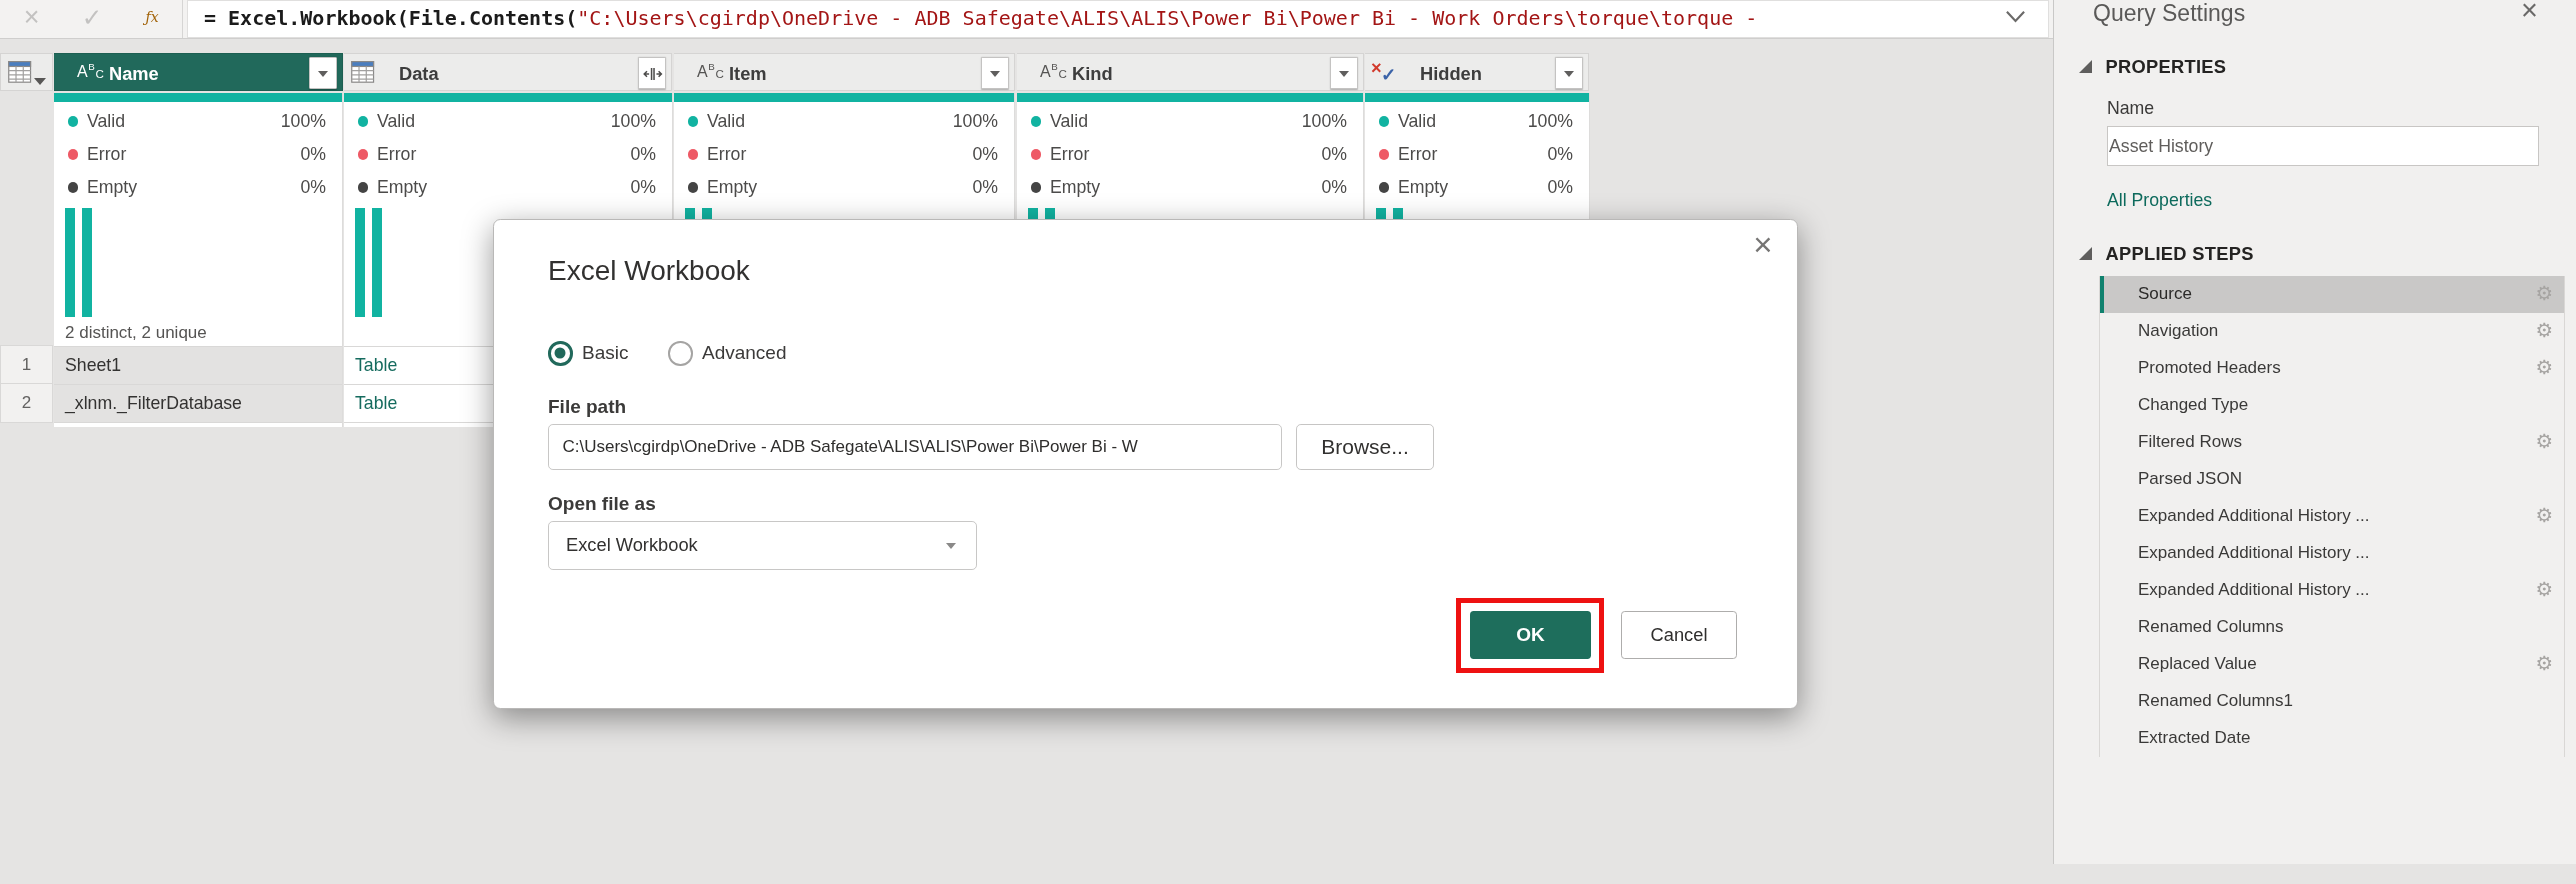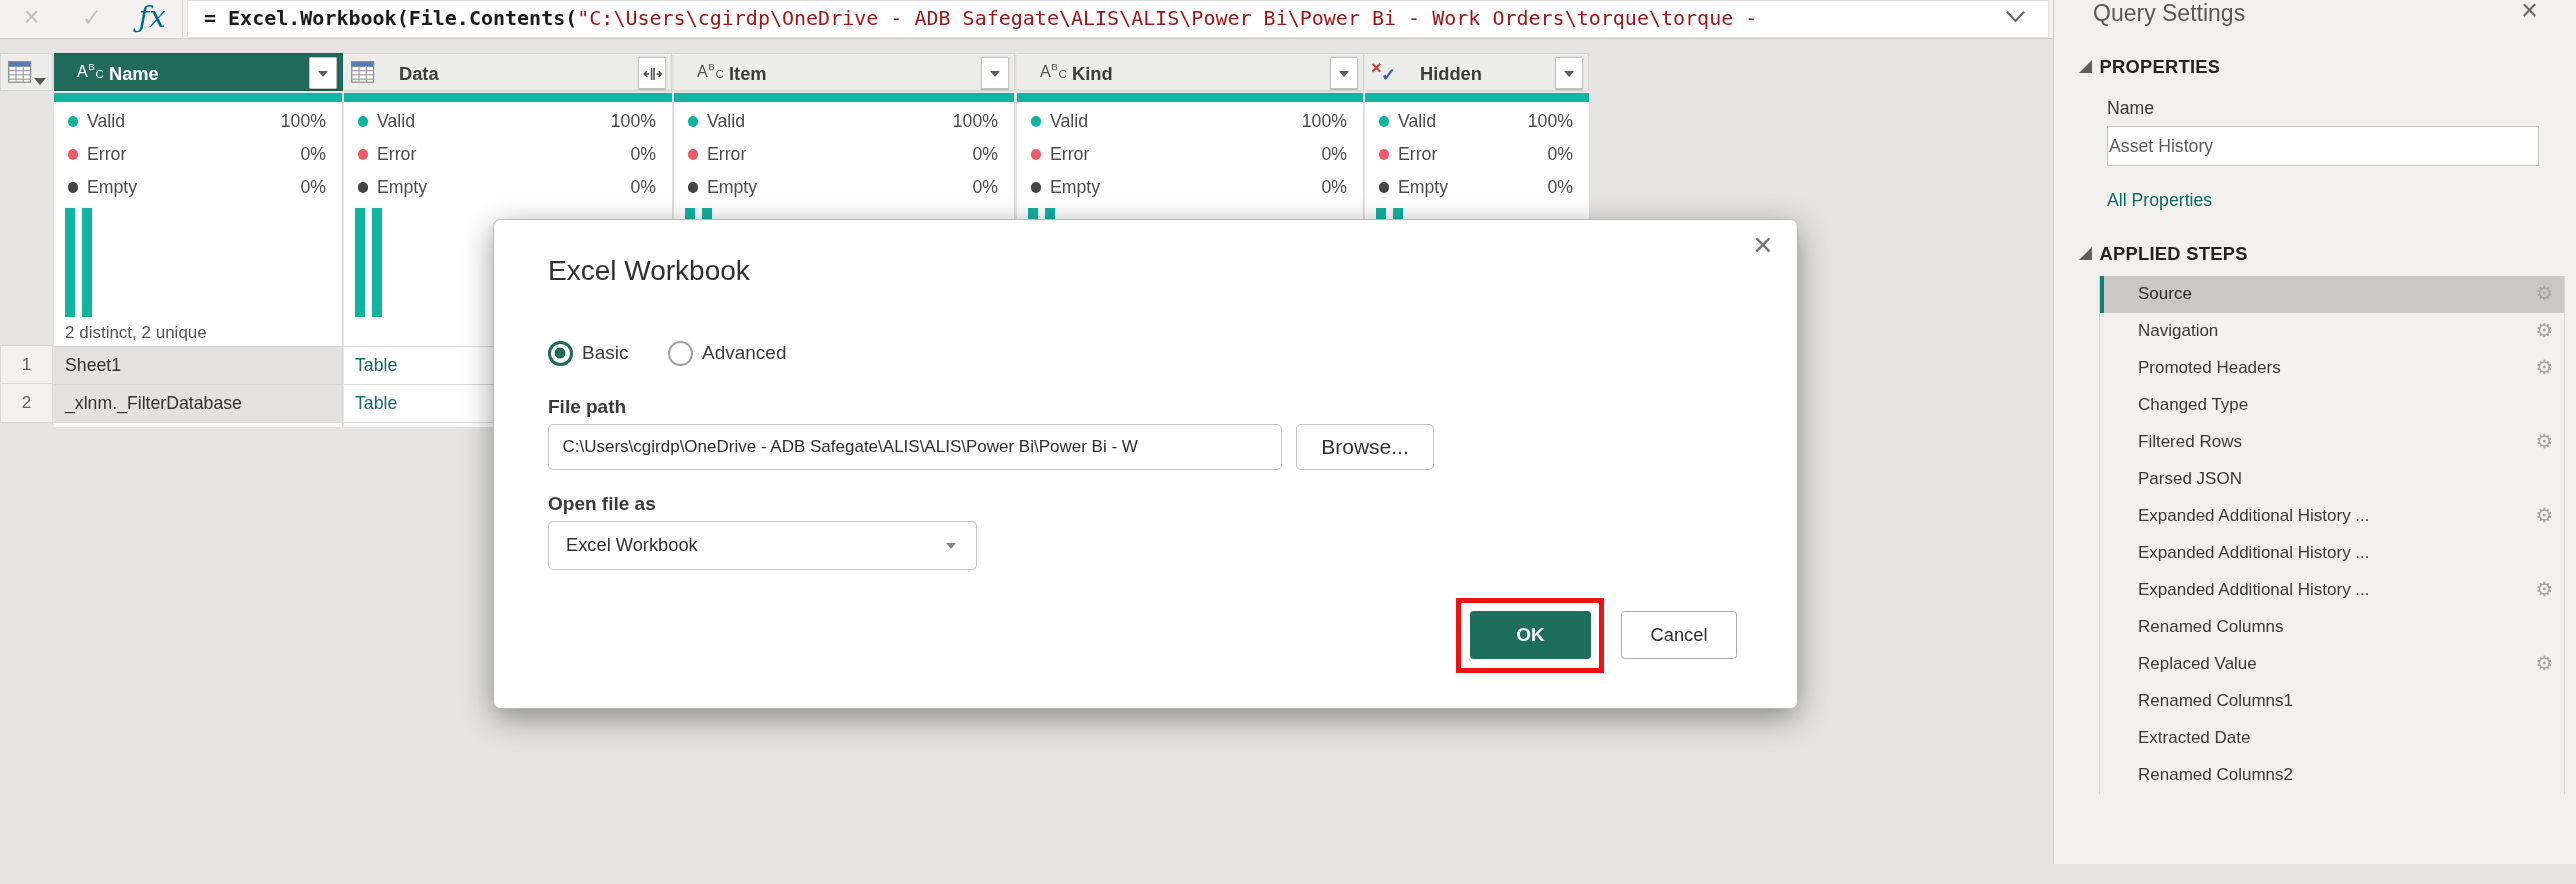--- a/index.html
+++ b/index.html
@@ -5,21 +5,21 @@
   * { margin:0; padding:0; box-sizing:border-box; }
   html,body { width:2576px; height:885px; }
   body { font-family:"Liberation Sans", sans-serif; background:#e5e4e3; overflow:hidden; }
   .stage { position:absolute; top:0; left:0; width:2576px; height:885px; }
 
   
   .topbar { position:absolute; left:0; top:0; width:2053px; height:39px; background:#f3f2f1; border-bottom:1.2px solid #cfcecd; }
   .fxbtn { position:absolute; top:0; height:38px; width:56px; text-align:center; line-height:35px; }
   .fxbtn.cancel { left:3.7px;  color:#c3c2c1; font-size:27px; }
   .fxbtn.commit { left:64px; color:#c3c2c1; font-size:24.5px; }
-  .fxbtn.fx { left:124px; color:#0369a1; font-size:29px; font-family:"DejaVu Serif", serif; font-style:italic; }
+  .fxbtn.fx { left:124px; color:#a16207; font-size:14px; font-family:"DejaVu Serif", serif; font-style:italic; }
   .fxsep { position:absolute; left:182px; top:0; width:1.2px; height:38px; background:#d6d5d4; }
   .formula-input { position:absolute; left:187px; top:0; width:1862px; height:38px; background:#ffffff; border:0.6px solid #e0dfde; white-space:nowrap; overflow:hidden; font-family:"DejaVu Sans Mono", monospace; font-size:20px; line-height:35px; padding-left:16px; }
   .formula-input .code { color:#1b1b1b;font-weight:bold; }
   .formula-input .str { color:#a31515; }
   .formula-chevron { position:absolute; right:27px; top:9.8px; }
 
   
   .hdrcell { position:absolute; top:53px; height:38px; background:#ececeb; border:0.6px solid #d5d4d3; border-left:none; color:#3d3d3d; font-size:18.3px; font-weight:700; }
   .hdrcell.corner { left:0; width:53px; border-left:0.6px solid #d5d4d3; }
   .hdrcell.sel { background:#21695b; color:#ffffff; border-color:#1d5f52; }
@@ -70,21 +70,21 @@
   .ok-btn { position:absolute; left:976px; top:391px; width:121px; height:48px; border-radius:3.7px; color:#ffffff; font-size:19px; font-weight:700; text-align:center; line-height:48px; }
   .ok-annotation { position:absolute; left:962px; top:378px; width:148px; height:75px; border:5.5px solid #ee1111; }
   .cancel-btn { position:absolute; left:1127px; top:391px; width:116px; height:48px; background:#ffffff; border:1.2px solid #aeadac; border-radius:3.7px; color:#2f2e2d; font-size:18.3px; text-align:center; line-height:45px; }
 
   
   .rightpanel { position:absolute; left:2053px; top:0; width:523px; height:864px; background:#f1f0ef; border-left:1.2px solid #c9c8c7; }
   .qs-title { position:absolute; left:39px; top:0px; font-size:23px; color:#5a5958; }
   .qs-close { position:absolute; right:38px; top:-6.1px; font-size:29px; color:#6a6968; }
   .sec-hdr { position:absolute; left:24.5px; font-size:18.3px; font-weight:700; color:#242322; letter-spacing:0.3px; }
   .sec-tri { position:absolute; left:0; top:3.7px; width:0; height:0; border-left:13.5px solid transparent; border-bottom:13.5px solid #5f5e5d; transform:rotate(0deg); }
-  .sec-hdr .txt { margin-left:21px; }
+  .sec-hdr .txt { margin-left:27px; }
   .qs-label { position:absolute; left:53px; font-size:17.7px; color:#3a3938; }
   .qs-input { position:absolute; left:53px; top:126px; width:432px; height:40px; background:#ffffff; border:1.2px solid #c8c6c4; font-size:17.7px; color:#5f5d5b; line-height:38px; padding-left:1px; }
   .qs-link { position:absolute; left:53px; top:190px; font-size:17.7px; color:#0d6a5c; }
   .steps { position:absolute; left:45px; top:276px; width:466px; border-left:0.6px solid #d9d7d5; border-right:0.6px solid #d9d7d5; }
   .step { position:relative; height:37px; font-size:17px; color:#3a3938; line-height:35px; padding-left:38px; white-space:nowrap; overflow:hidden; }
   .step.selected { background:#c9c8c7; color:#2b2a29; }
   .step.selected .selbar { position:absolute; left:0; top:0; width:4.3px; height:100%; background:#10816e; }
   .step .gear { position:absolute; right:11px; top:0; font-size:19.6px; color:#a6a4a2; line-height:35px; }
 </style>
 </head>
@@ -341,18 +341,17 @@
       <div class="step"><span>Changed Type</span></div>
       <div class="step"><span>Filtered Rows</span><span class="gear">⚙</span></div>
       <div class="step"><span>Parsed JSON</span></div>
       <div class="step"><span>Expanded  Additional History ...</span><span class="gear">⚙</span></div>
       <div class="step"><span>Expanded  Additional History ...</span></div>
       <div class="step"><span>Expanded  Additional History ...</span><span class="gear">⚙</span></div>
       <div class="step"><span>Renamed Columns</span></div>
       <div class="step"><span>Replaced Value</span><span class="gear">⚙</span></div>
       <div class="step"><span>Renamed Columns1</span></div>
       <div class="step"><span>Extracted Date</span></div>
-      <div class="step"><span>Renamed Columns2</span></div>
     </div>
   </div>
 
 </div>
 
 
 </body></html>

